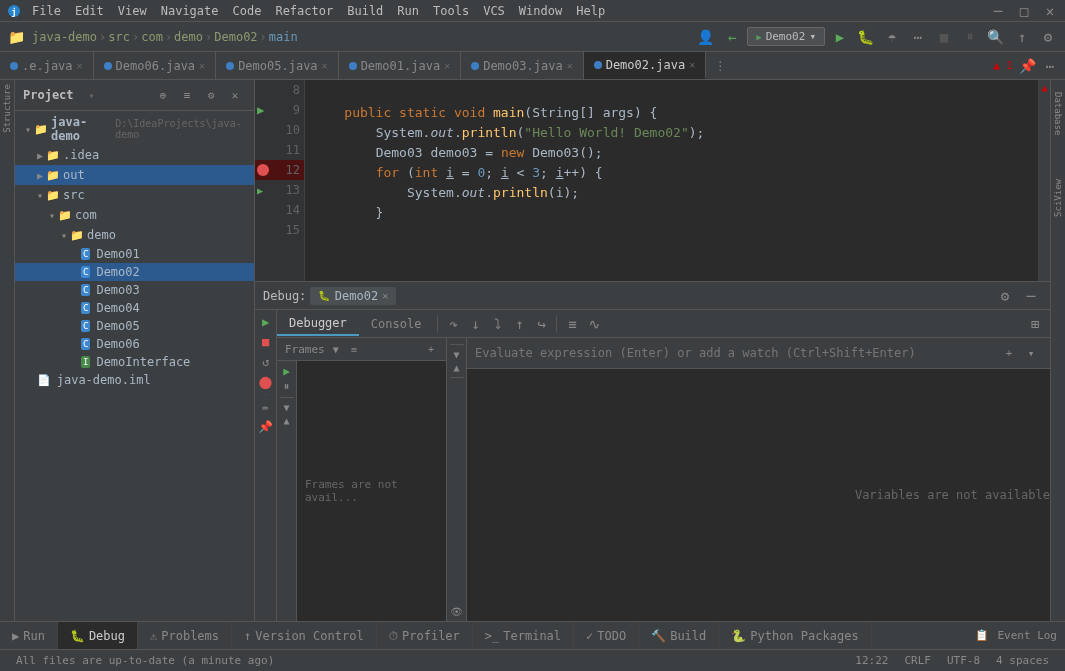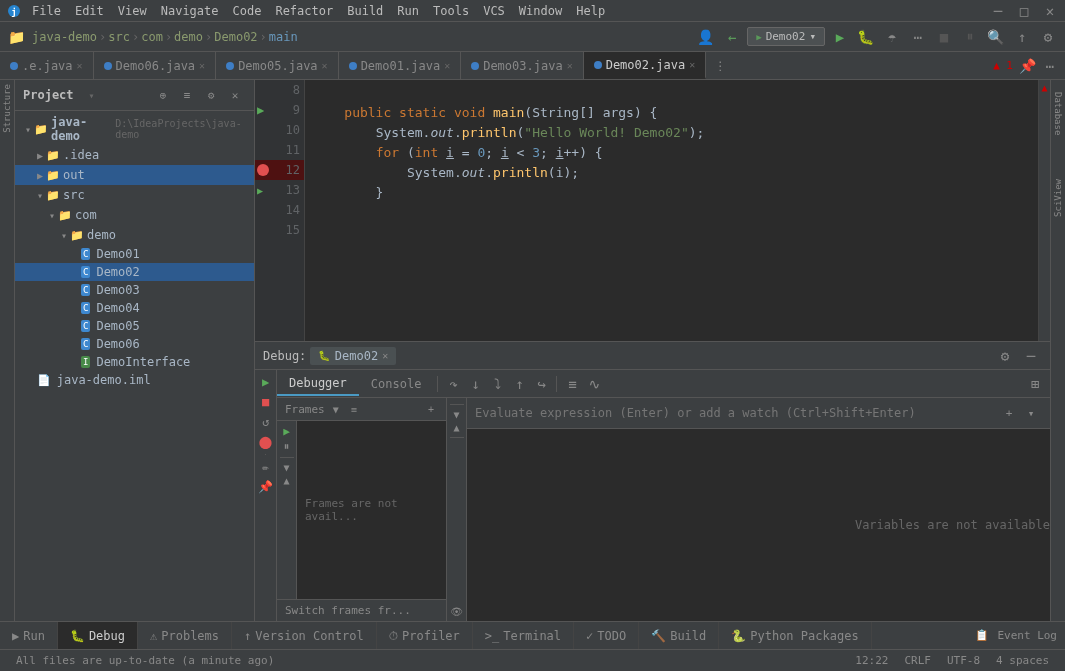--- a/index.html
+++ b/index.html
@@ -44,21 +44,21 @@
     .tree-icon { width: 16px; height: 16px; flex-shrink: 0; display: flex; align-items: center; justify-content: center; font-size: 11px; }
     .folder-icon { color: #e8b64c; }
     .file-icon-c { background: #3e88cf; color: white; padding: 1px 2px; border-radius: 2px; font-size: 9px; }
     .file-icon-green { background: #488a49; color: white; padding: 1px 2px; border-radius: 2px; font-size: 9px; }
     .chevron { color: #888; font-size: 10px; }
 
     
     .editor-area { flex: 1; background: #2b2b2b; overflow: hidden; display: flex; flex-direction: column; }
 
     
-    .debug-area { height: 280px; background: #2b2b2b; border-top: 1px solid #555; display: flex; flex-direction: column; flex-shrink: 0; }
+    .debug-area { height: 340px; background: #2b2b2b; border-top: 1px solid #555; display: flex; flex-direction: column; flex-shrink: 0; }
 
     
     .status-bar { background: #3c3f41; height: 22px; display: flex; align-items: center; padding: 0 8px; gap: 0; flex-shrink: 0; border-top: 1px solid #555; font-size: 11px; }
     .status-item { padding: 0 8px; color: #888; display: flex; align-items: center; gap: 4px; cursor: pointer; }
     .status-msg { flex: 1; color: #888; padding: 0 8px; }
 
     
     .bottom-tabs { background: #3c3f41; height: 28px; display: flex; align-items: stretch; flex-shrink: 0; border-top: 1px solid #555; }
     .bottom-tab { display: flex; align-items: center; padding: 0 12px; gap: 4px; font-size: 12px; color: #888; cursor: pointer; border-right: 1px solid #444; }
     .bottom-tab.active { background: #2b2b2b; color: #ccc; }
@@ -338,20 +338,23 @@
           </div>
 
           <div style="height:20px;display:flex;align-items:center;">
             <div style="padding-left:8px;white-space:pre;font-size:13px;">    <span style="color:#cc7832;">public</span> <span style="color:#cc7832;">static</span> <span style="color:#cc7832;">void</span> <span style="color:#ffc66d;">main</span>(<span style="color:#a9b7c6;">String</span>[] <span style="color:#a9b7c6;">args</span>) {</div>
           </div>
 
           <div style="height:20px;display:flex;align-items:center;">
             <div style="padding-left:8px;white-space:pre;font-size:13px;">        <span style="color:#a9b7c6;">System</span>.<span style="font-style:italic;color:#a9b7c6;">out</span>.<span style="color:#ffc66d;">println</span>(<span style="color:#6a8759;">"Hello World! Demo02"</span>);</div>
           </div>
 
+          <div style="height:20px;display:flex;align-items:center;">
+            <div style="padding-left:8px;white-space:pre;font-size:13px;">        <span style="color:#a9b7c6;">Demo03</span> <span style="color:#a9b7c6;">demo03</span> = <span style="color:#cc7832;">new</span> <span style="color:#a9b7c6;">Demo03</span>();</div>
+          </div>
 
 
           <div style="height:20px;display:flex;align-items:center;">
             <div style="padding-left:8px;white-space:pre;font-size:13px;">        <span style="color:#cc7832;">for</span> (<span style="color:#cc7832;">int</span> <span style="color:#a9b7c6;text-decoration:underline;">i</span> = <span style="color:#6897bb;">0</span>; <span style="color:#a9b7c6;text-decoration:underline;">i</span> &lt; <span style="color:#6897bb;">3</span>; <span style="color:#a9b7c6;text-decoration:underline;">i</span>++) {</div>
           </div>
 
           <div style="height:20px;display:flex;align-items:center;">
             <div style="padding-left:8px;white-space:pre;font-size:13px;">            <span style="color:#a9b7c6;">System</span>.<span style="font-style:italic;color:#a9b7c6;">out</span>.<span style="color:#ffc66d;">println</span>(<span style="color:#a9b7c6;">i</span>);</div>
           </div>
 
@@ -430,23 +433,20 @@
                   <div style="width:14px;height:1px;background:#555;margin:2px 0;"></div>
                   <span style="color:#888;font-size:10px;">▼</span>
                   <span style="color:#888;font-size:10px;">▲</span>
                 </div>
 
                 <div style="flex:1;display:flex;align-items:center;justify-content:center;padding:8px;">
                   <span style="color:#666;font-size:11px;">Frames are not avail...</span>
                 </div>
               </div>
 
-              <div style="background:#3c3f41;padding:4px 8px;font-size:11px;color:#888;border-top:1px solid #555;display:flex;align-items:center;gap:4px;">
-                <span>Switch frames fr...</span>
-              </div>
             </div>
 
             <div style="display:flex;flex:1;flex-direction:column;overflow:hidden;">
 
               <div style="display:flex;overflow:hidden;flex:1;">
                 <div style="width:20px;background:#3c3f41;border-right:1px solid #555;display:flex;flex-direction:column;align-items:center;padding:4px 0;gap:2px;">
                   <div style="width:14px;height:1px;background:#555;margin:2px 0;"></div>
                   <span style="color:#888;font-size:10px;">▼</span>
                   <span style="color:#888;font-size:10px;">▲</span>
                   <div style="width:14px;height:1px;background:#555;margin:2px 0;"></div>

